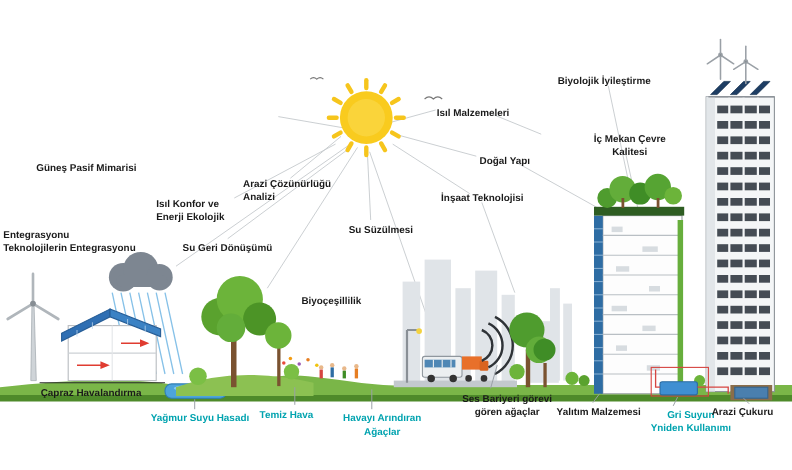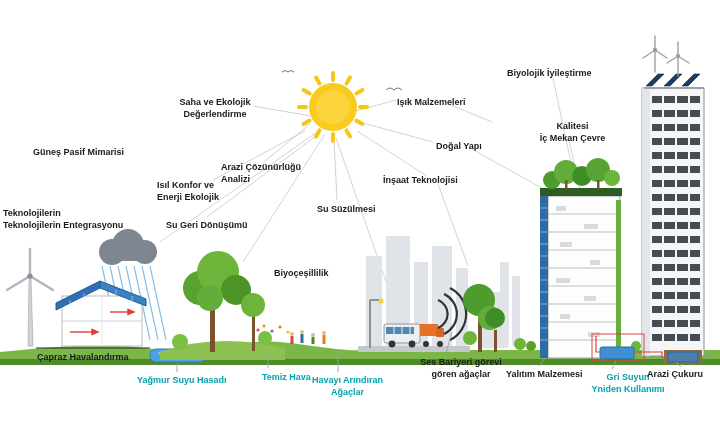--- a/index.html
+++ b/index.html
@@ -319,82 +319,78 @@
       <line x1="616" y1="361" x2="612" y2="369"></line>
       <line x1="676" y1="362" x2="681" y2="367"></line>
     </g>
     <line x1="36" y1="348" x2="150" y2="348" stroke="#2b2b2b" stroke-width="1"></line>
   </svg>
 
   <div class="label" style="left:33px;top:146px">
     <span>Güneş Pasif Mimarisi</span>
   </div>
 
-  <div class="label center" style="left:160px;top:96px;width:110px">
-    <span class="ln">Saha ve Ekolojik</span>
-    <span class="ln">Değerlendirme</span>
-  </div>
 
   <div class="label" style="left:397px;top:96px">
-    <span>Işık Malzemeleri</span>
+    <span>Isıl Malzemeleri</span>
   </div>
 
   <div class="label" style="left:507px;top:67px">
     <span>Biyolojik İyileştirme</span>
   </div>
 
   <div class="label center" style="left:520px;top:120px;width:105px">
+    <span class="ln">İç Mekan Çevre</span>
     <span class="ln">Kalitesi</span>
-    <span class="ln">İç Mekan Çevre</span>
   </div>
 
   <div class="label" style="left:436px;top:140px">
     <span>Doğal Yapı</span>
   </div>
 
-  <div class="label" style="left:383px;top:174px">
+  <div class="label" style="left:401px;top:174px">
     <span>İnşaat Teknolojisi</span>
   </div>
 
   <div class="label" style="left:221px;top:161px">
     <span class="ln">Arazi Çözünürlüğü</span>
     <span class="ln">Analizi</span>
   </div>
 
-  <div class="label" style="left:157px;top:179px">
+  <div class="label" style="left:142px;top:179px">
     <span class="ln">Isıl Konfor ve</span>
     <span class="ln">Enerji Ekolojik</span>
   </div>
 
   <div class="label" style="left:166px;top:219px">
     <span>Su Geri Dönüşümü</span>
   </div>
 
   <div class="label" style="left:317px;top:203px">
     <span>Su Süzülmesi</span>
   </div>
 
   <div class="label" style="left:3px;top:207px">
-    <span class="ln">Teknolojilerin</span>
+    <span class="ln">Entegrasyonu</span>
     <span class="ln">Teknolojilerin Entegrasyonu</span>
   </div>
 
   <div class="label" style="left:274px;top:267px">
     <span>Biyoçeşillilik</span>
   </div>
 
   <div class="label" style="left:37px;top:351px">
     <span>Çapraz Havalandırma</span>
   </div>
 
   <div class="label teal" style="left:137px;top:374px">
     <span>Yağmur Suyu Hasadı</span>
   </div>
 
-  <div class="label teal" style="left:262px;top:371px">
+  <div class="label teal" style="left:236px;top:371px">
     <span>Temiz Hava</span>
   </div>
 
   <div class="label teal center" style="left:300px;top:374px;width:95px">
     <span class="ln">Havayı Arındıran</span>
     <span class="ln">Ağaçlar</span>
   </div>
 
   <div class="label center" style="left:415px;top:356px;width:92px">
     <span class="ln">Ses Bariyeri görevi</span>

